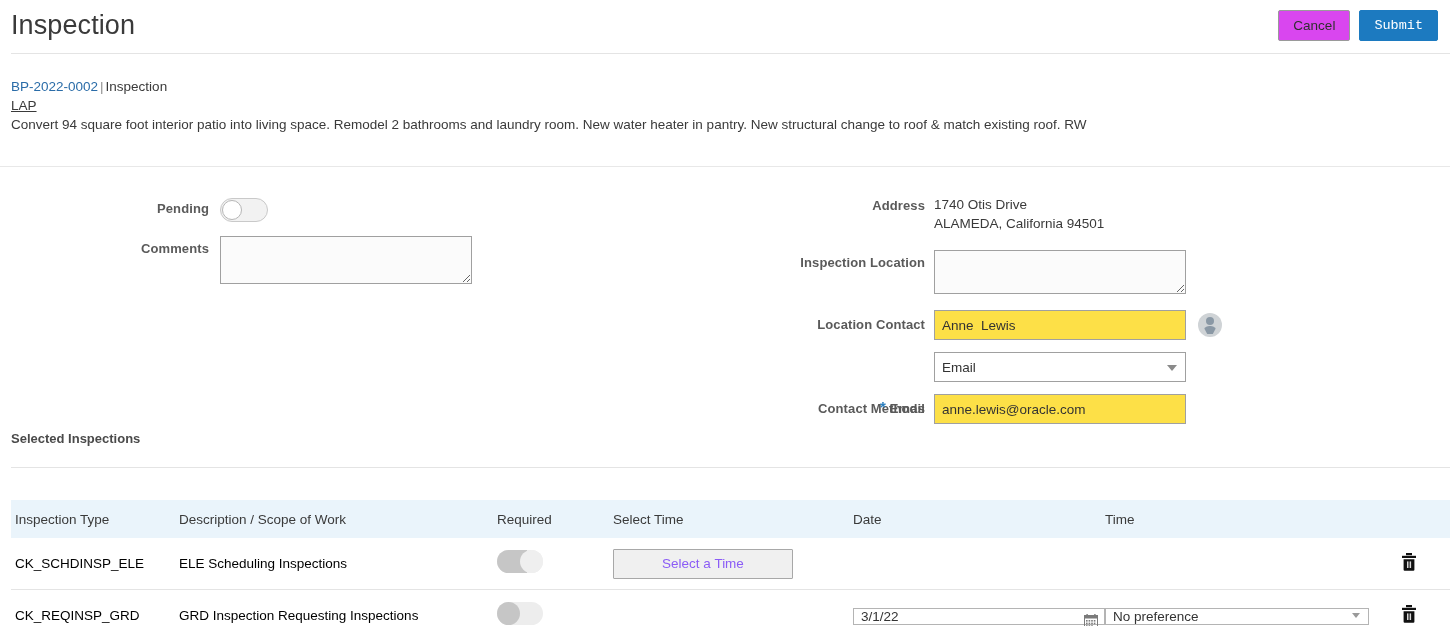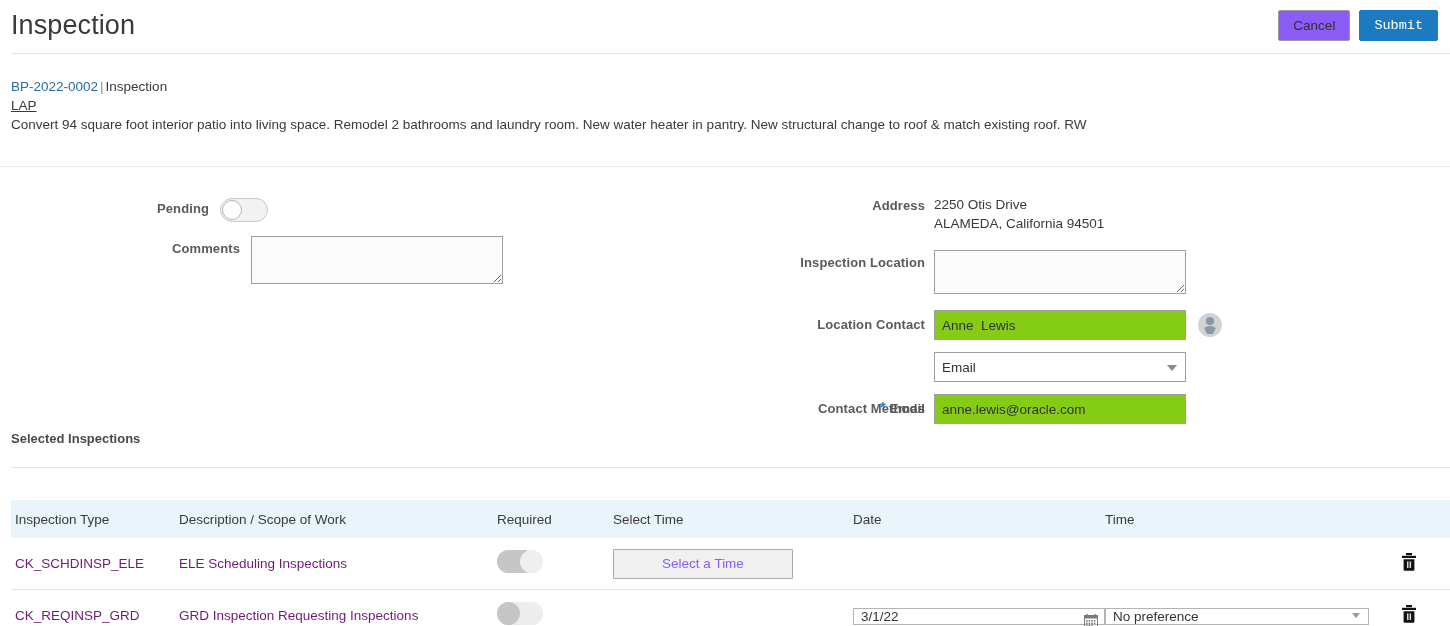--- a/index.html
+++ b/index.html
@@ -39,21 +39,21 @@
     line-height: 1;
     padding: 0 14px;
     height: 31px;
     border-radius: 2px;
     cursor: pointer;
     display: inline-flex;
     align-items: center;
     justify-content: center;
   }
   .btn-cancel {
-    background: #8b5cf6;
+    background: #d946ef;
     border: 1px solid #9a9a9a;
     color: #2f2f2f;
     min-width: 72px;
   }
   .btn-submit {
     background: #1c7ac0;
     border: 1px solid #1c7ac0;
     color: #ffffff;
     min-width: 76px;
     font-family: Liberation Mono, monospace;
@@ -100,21 +100,21 @@
     color: #5a5a5a;
     text-align: right;
     padding-top: 4px;
     white-space: nowrap;
     letter-spacing: 0.1px;
   }
 
   
   .row-pending { position: absolute; left: 0; top: 12px; width: 500px; display: flex; }
   .row-pending .flabel { width: 220px; padding-right: 11px; padding-top: 3px; }
-  .row-comments { position: absolute; left: 0; top: 50px; width: 500px; display: flex; margin-left: 31px; }
+  .row-comments { position: absolute; left: 0; top: 50px; width: 500px; display: flex; }
   .row-comments .flabel { width: 220px; padding-right: 11px; padding-top: 5px; }
 
   
   .toggle {
     width: 48px; height: 24px;
     border-radius: 12px;
     position: relative;
     display: inline-block;
     cursor: pointer;
     background: #f2f2f2;
@@ -179,21 +179,21 @@
   .addr-val {
     font-size: 13.5px;
     color: #3a3a3a;
     line-height: 19px;
     padding-top: 1px;
   }
 
   input.tf {
     width: 252px; height: 30px;
     border: 1px solid #a0a0a0;
-    background: #84cc16;
+    background: #fde047;
     font-family: "Liberation Sans", sans-serif;
     font-size: 13.5px;
     color: #333;
     padding: 0 7px;
     outline: none;
   }
   textarea.ta-loc {
     width: 252px; height: 44px;
     border: 1px solid #a0a0a0;
     background: #fbfbfb;
@@ -301,21 +301,21 @@
     background: #ffffff;
   }
   .c1 { width: 168px; padding-left: 4px; }
   .c2 { width: 318px; }
   .c3 { width: 116px; }
   .c4 { width: 240px; }
   .c5 { width: 252px; }
   .c6 { width: 264px; }
   .c7 { width: 80px; text-align: center; }
 
-  .cell-txt { font-size: 13.5px; color: #701a75; }
+  .cell-txt { font-size: 13.5px; color: #000000; }
 
   .btn-selecttime {
     width: 180px; height: 30px;
     background: #f0f0f0;
     border: 1px solid #a8a8a8;
     font-family: "Liberation Sans", sans-serif;
     font-size: 13.5px;
     color: #8b5cf6;
     cursor: pointer;
     border-radius: 1px;
@@ -404,21 +404,21 @@
     <textarea class="ta" placeholder="" style=""></textarea>
   </div>
 
 </div>
 
 <div class="form-right">
 
   <div class="r-row" style="top:8px; left:0;">
     <div class="flabel">Address</div>
     <div class="addr-val">
-      <div>2250 Otis Drive</div>
+      <div>1740 Otis Drive</div>
       <div>ALAMEDA, California 94501</div>
     </div>
   </div>
 
   <div class="r-row" style="top:64px; left:0;">
     <div class="flabel" style="padding-top:5px;">Inspection Location</div>
     <textarea class="ta-loc" placeholder="" style=""></textarea>
   </div>
 
   <div class="r-row" style="top:124px; left:0;">

